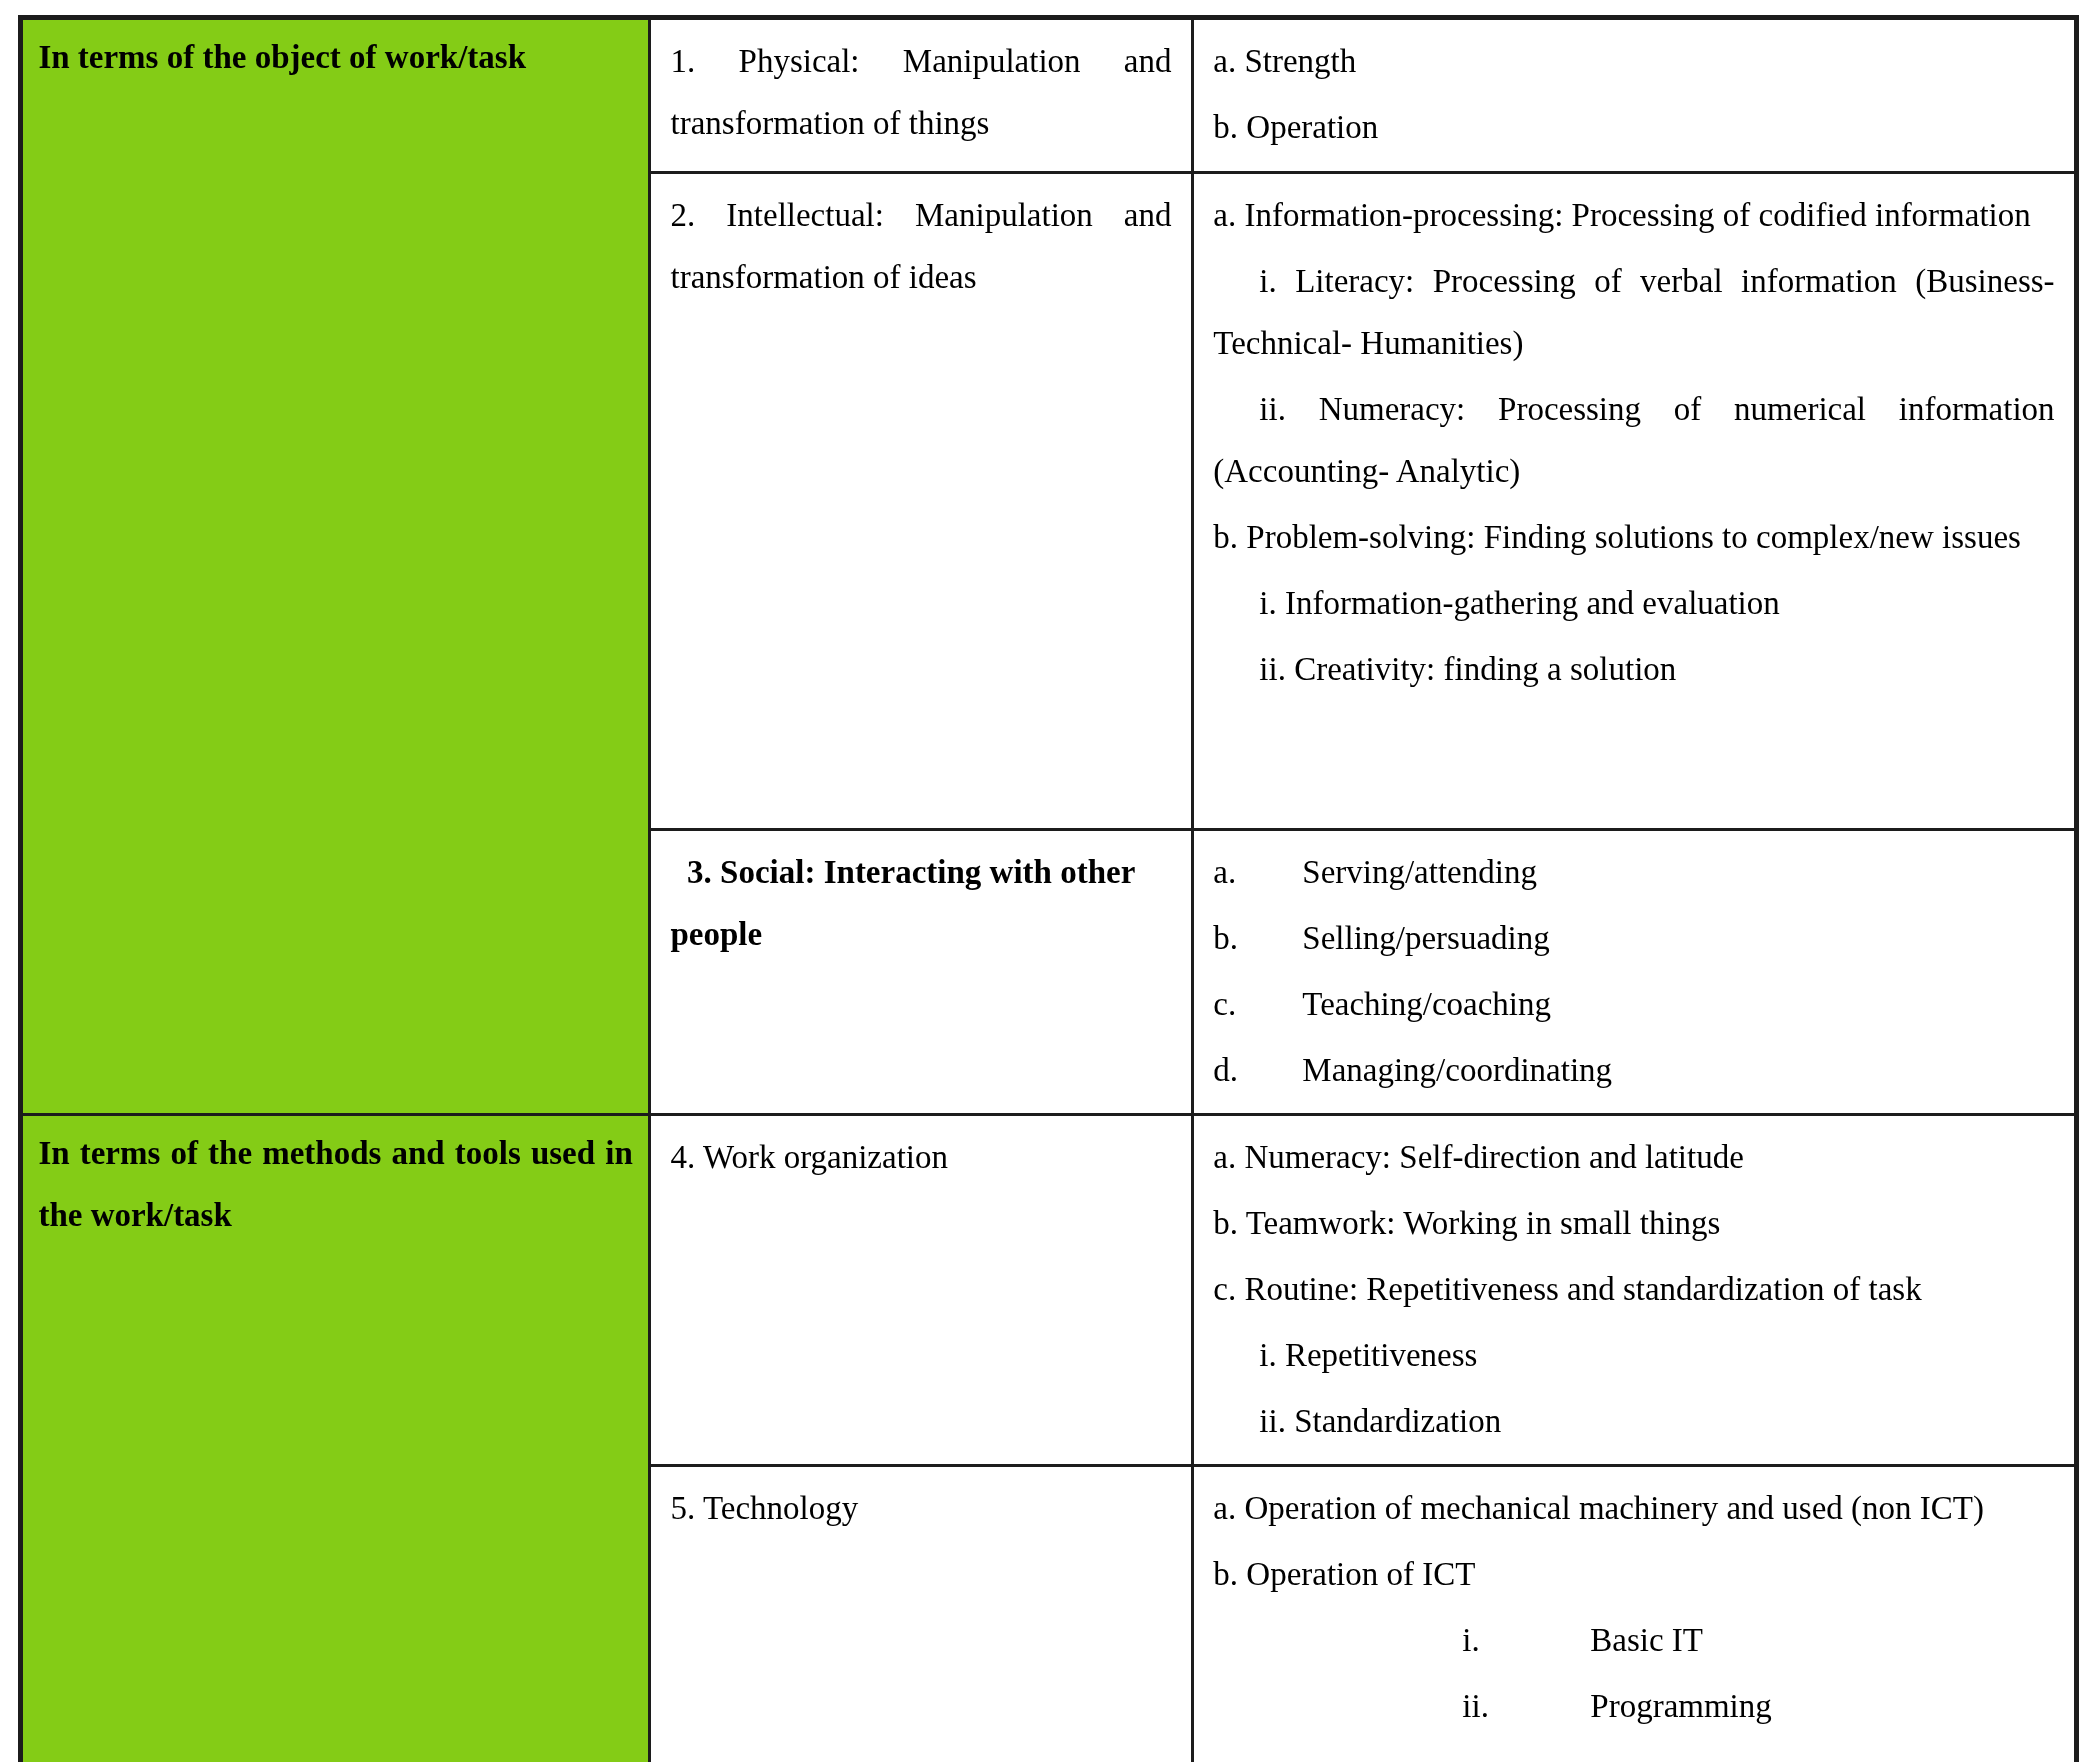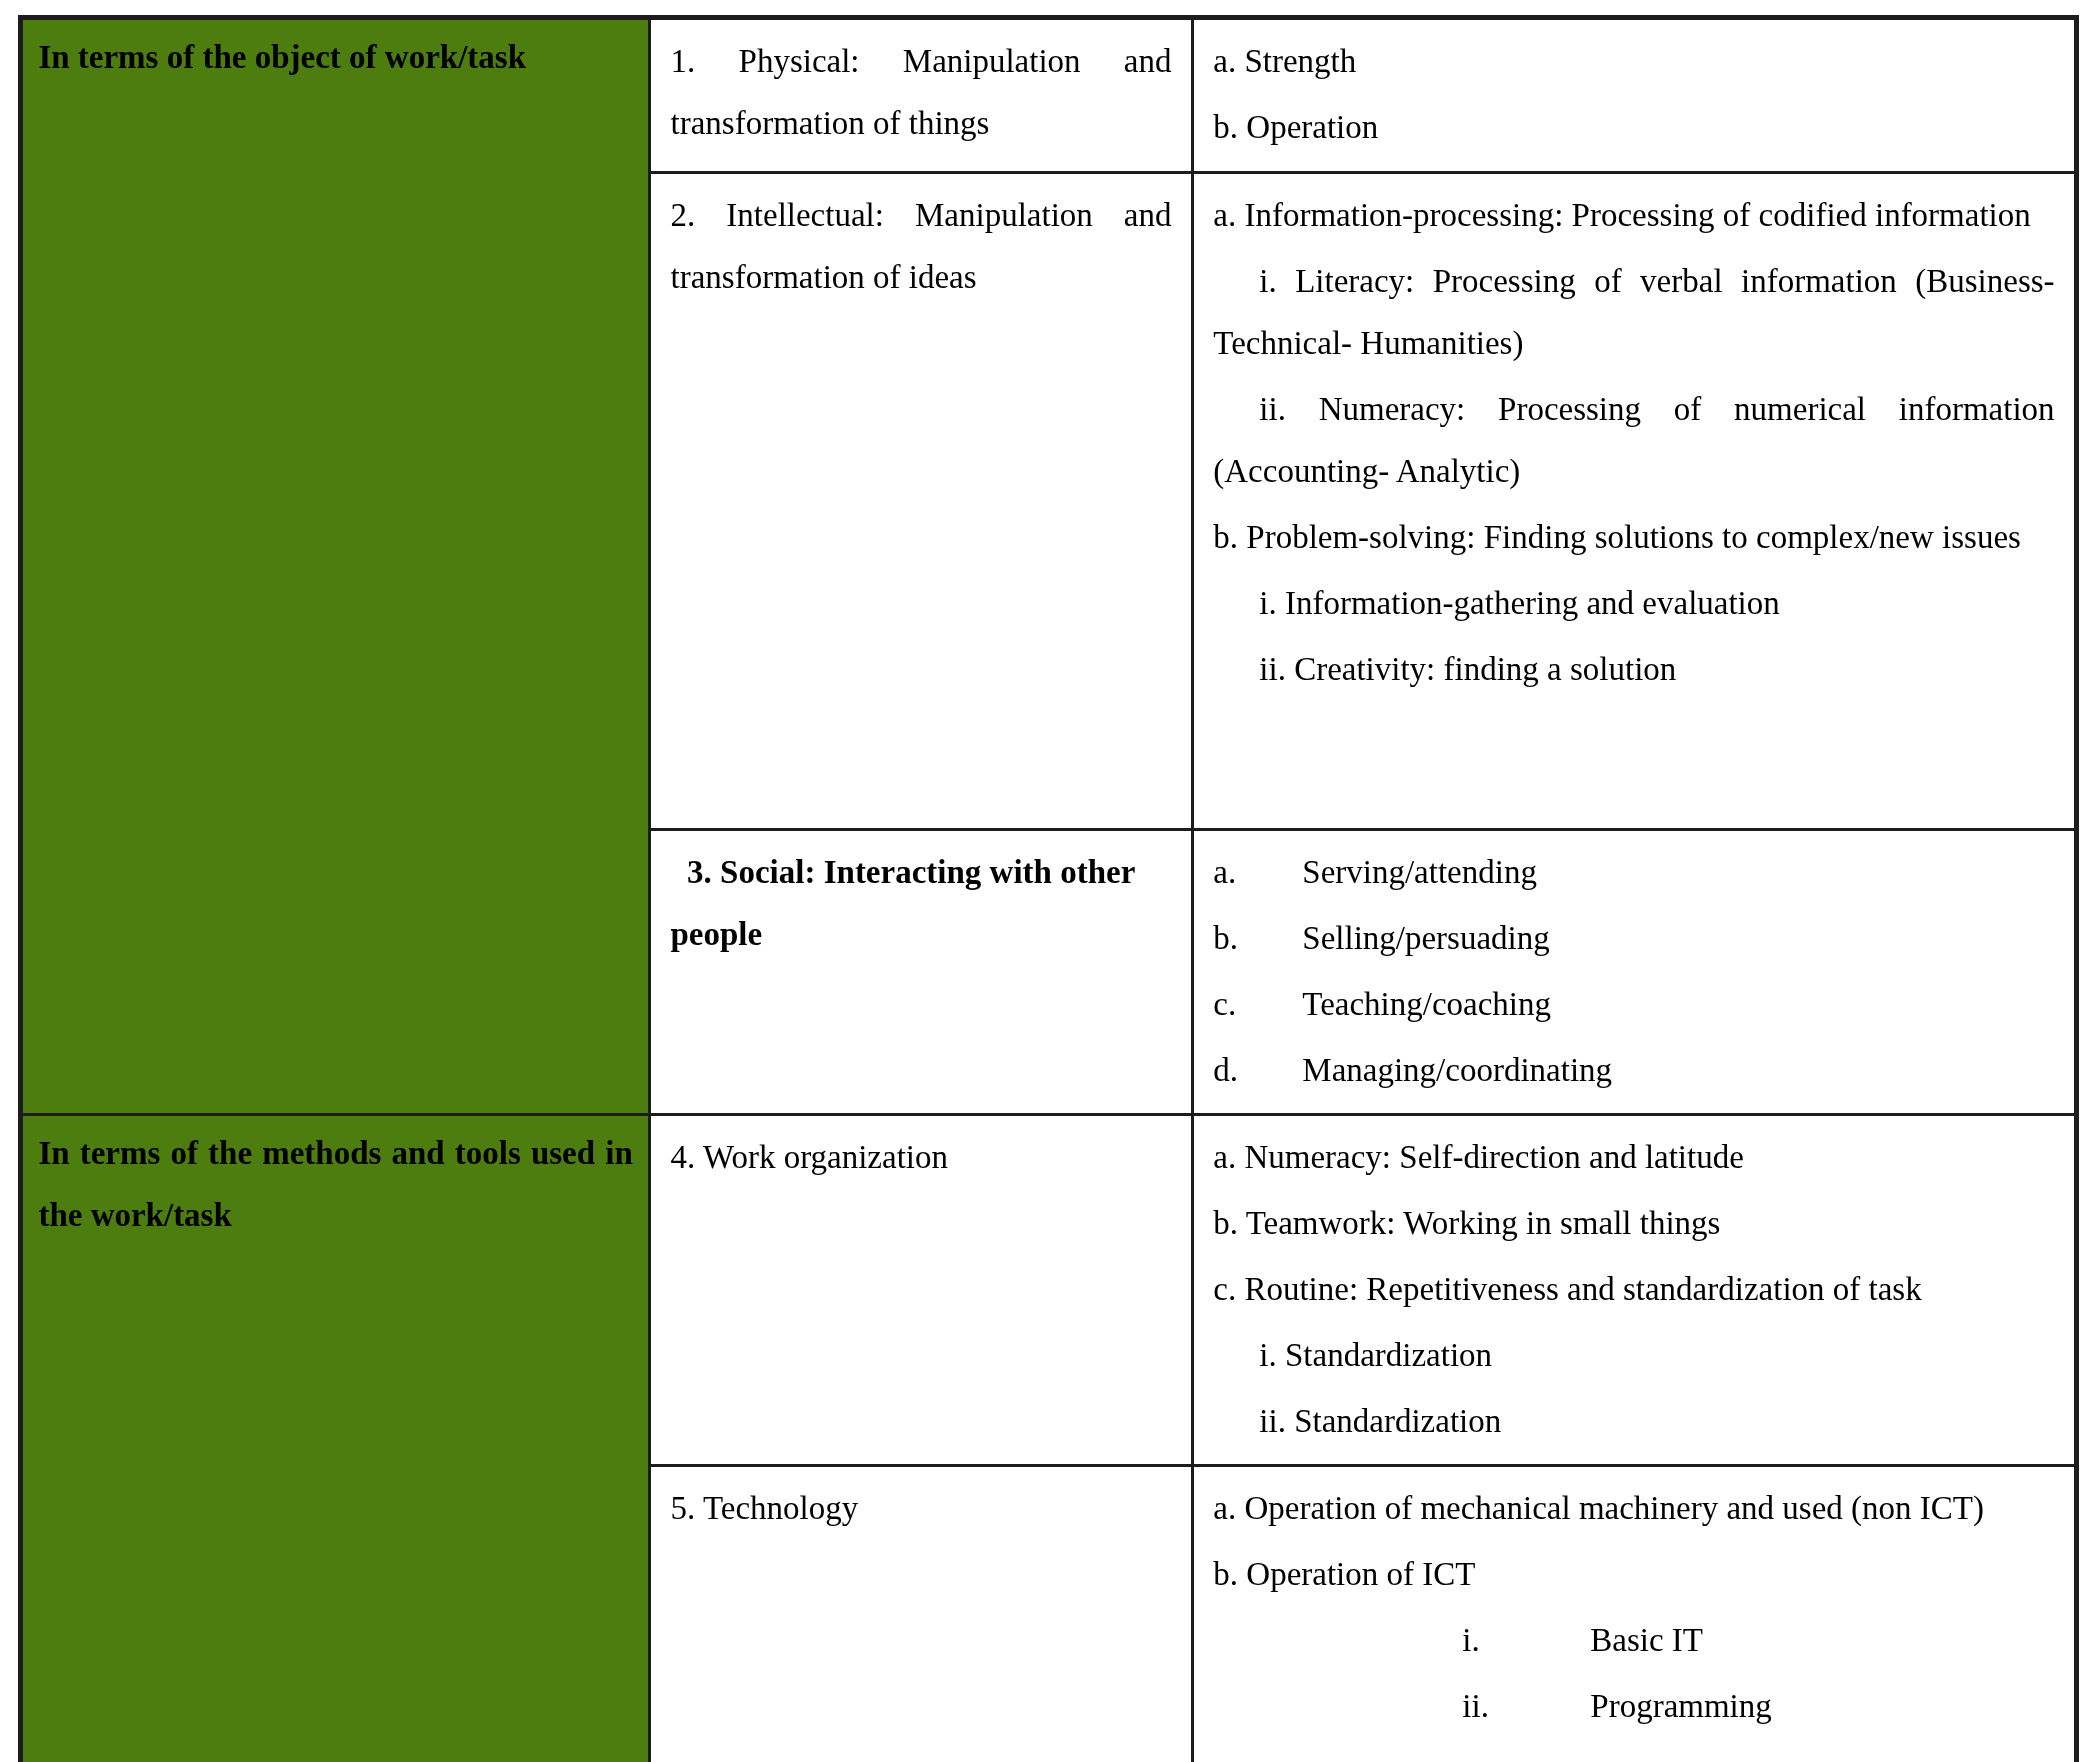--- a/index.html
+++ b/index.html
@@ -20,21 +20,21 @@
     table-layout: fixed;
   }
   td {
     border: 3.6px solid #1c1c1c;
     vertical-align: top;
     padding: 6px 15.4px 8.3px 15.4px;
     font-size: 33px;
     line-height: 62px;
   }
 
-  .ghdr { background: #4d7c0f; }
+  .ghdr { background: #84cc16; }
   .ghdr-text { font-weight: bold; }
 
   .justify { text-align: justify; }
   .ind { text-indent: 46px; }        
   .cat-indent { text-indent: 16.6px; font-weight: bold; } 
 
   .line { margin: 4px; }
   .mrow { display: flex; }
   .marker { width: 89px; flex: 0 0 auto; }
   .deep { padding-left: 249px; }
@@ -114,21 +114,21 @@
         <td class="ghdr" rowspan="2">
           <p class="ghdr-text justify">In terms of the methods and tools used in the work/task</p>
         </td>
         <td>
           <p class="line">4. Work organization</p>
         </td>
         <td>
           <p class="line">a. Numeracy: Self-direction and latitude</p>
           <p class="line">b. Teamwork: Working in small things</p>
           <p class="line justify">c. Routine: Repetitiveness and standardization of task</p>
-          <p class="line ind">i. Standardization</p>
+          <p class="line ind">i. Repetitiveness</p>
           <p class="line ind">ii. Standardization</p>
         </td>
       </tr>
 
       <tr class="r5">
         <td>
           <p class="line">5. Technology</p>
         </td>
         <td>
           <p class="line justify">a. Operation of mechanical machinery and used (non ICT)</p>

